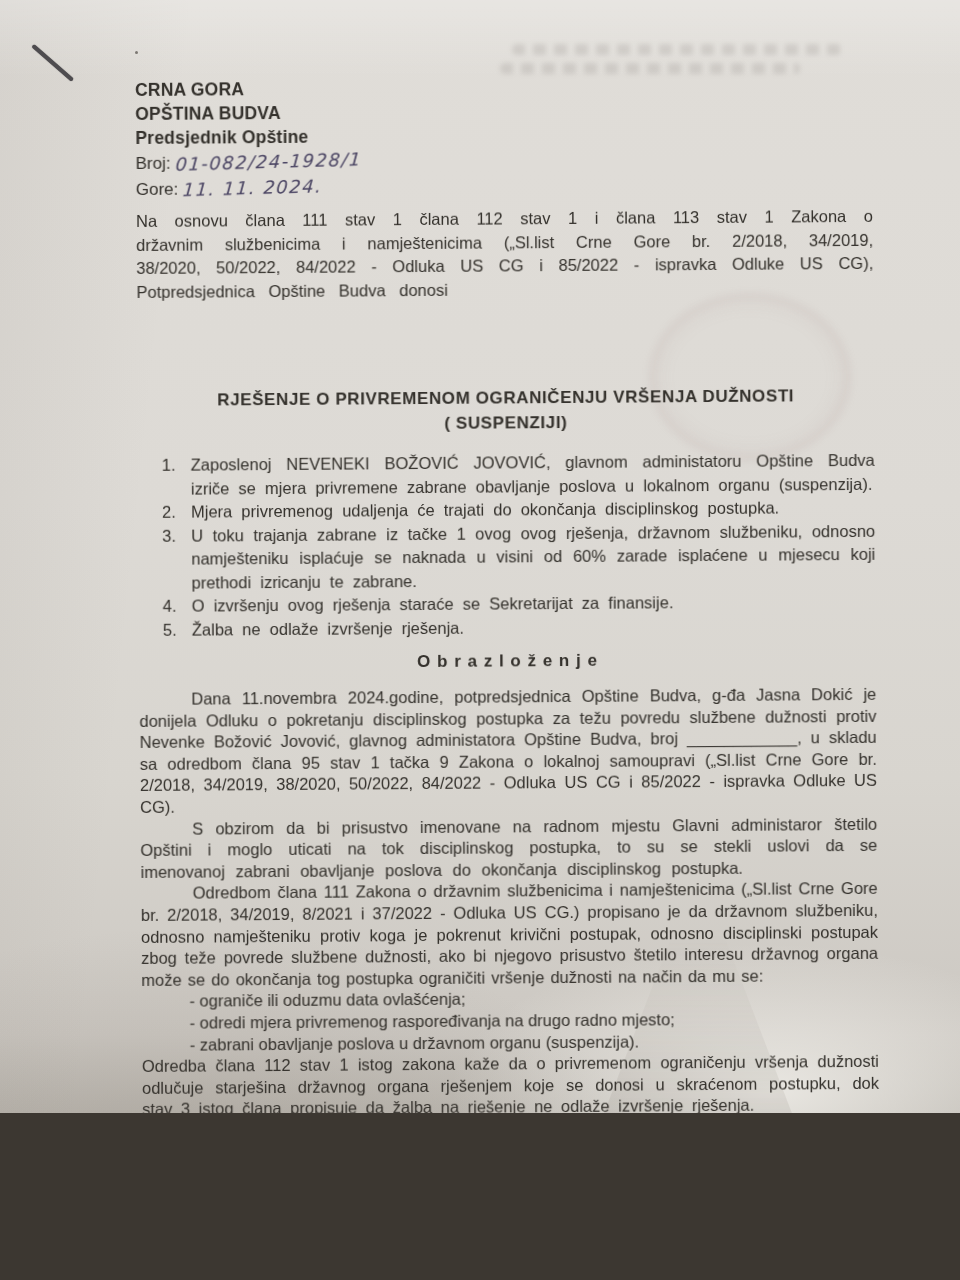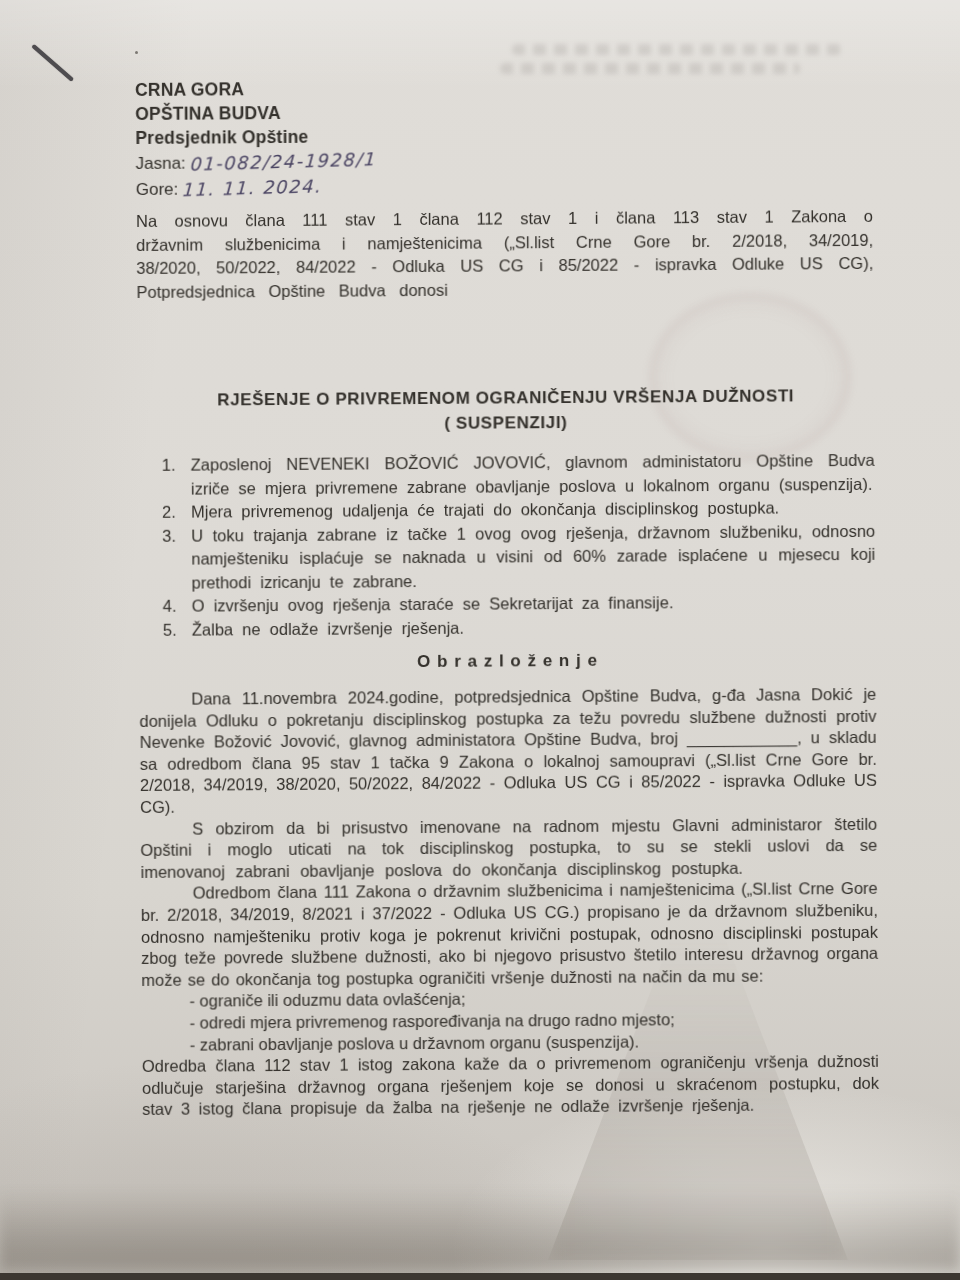--- a/index.html
+++ b/index.html
@@ -1,17 +1,17 @@
 <!DOCTYPE html>
 <html><head>
 <meta charset="utf-8">
 <style>
   html,body{margin:0;padding:0;background:#3c3731;}
   #photo{
-    position:relative;width:960px;height:1273px;overflow:hidden;
+    position:relative;width:960px;height:1113px;overflow:hidden;
     font-family:"Liberation Sans",sans-serif;
   }
   
   #wood{
     position:absolute;inset:0;
     background:
       repeating-linear-gradient(179.2deg, rgba(25,20,15,0.20) 0 1.5px, rgba(0,0,0,0) 1.5px 4px, rgba(255,248,235,0.05) 4px 5px, rgba(0,0,0,0) 5px 9px),
       repeating-linear-gradient(180.9deg, rgba(15,12,9,0.16) 0 2px, transparent 2px 13px),
       radial-gradient(120% 55% at 88% 12%, #8c8170 0%, rgba(140,129,112,0) 55%),
       linear-gradient(180deg, rgba(0,0,0,0.18) 0%, rgba(0,0,0,0) 12%, rgba(0,0,0,0) 70%, rgba(0,0,0,0.28) 100%),
@@ -113,21 +113,21 @@
   <div class="bleed-line" id="bleed2"></div>
   <div class="stamp-bleed"></div>
 
   <div id="content">
 
     <div class="hdr">CRNA GORA</div>
     <div class="hdr">OPŠTINA BUDVA</div>
     <div class="hdr">Predsjednik Opštine</div>
 
     <div class="meta-line">
-      <span>Jasna:</span>
+      <span>Broj:</span>
       <span class="handwriting">01-082/24-1928/1</span>
     </div>
     <div class="meta-line">
       <span>Gore:</span>
       <span class="handwriting">11. 11. 2024.</span>
     </div>
 
     <p class="intro">Na osnovu člana 111 stav 1 člana 112 stav 1 i  člana 113 stav 1  Zakona o državnim službenicima i namještenicima („Sl.list Crne Gore br. 2/2018, 34/2019, 38/2020, 50/2022,  84/2022 - Odluka US CG i 85/2022 - ispravka Odluke US CG), Potpredsjednica Opštine Budva donosi</p>
 
     <div class="title-block">

